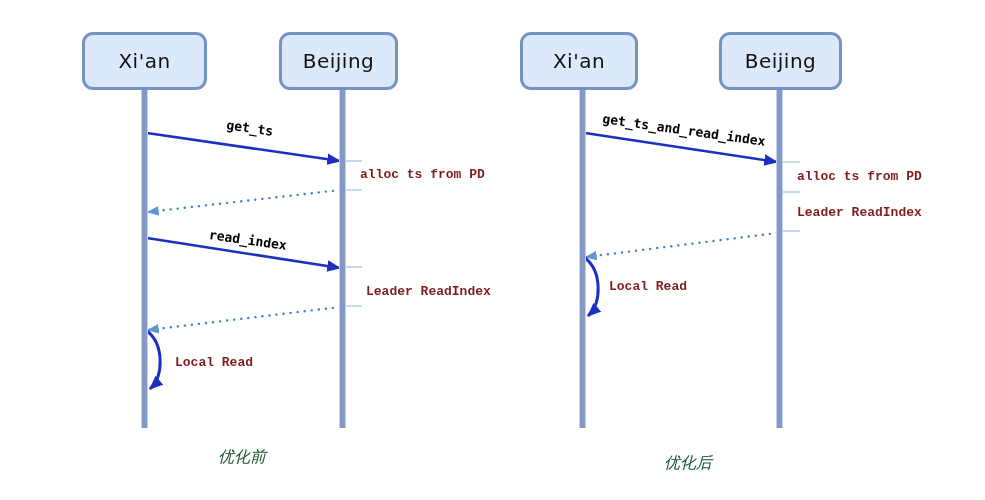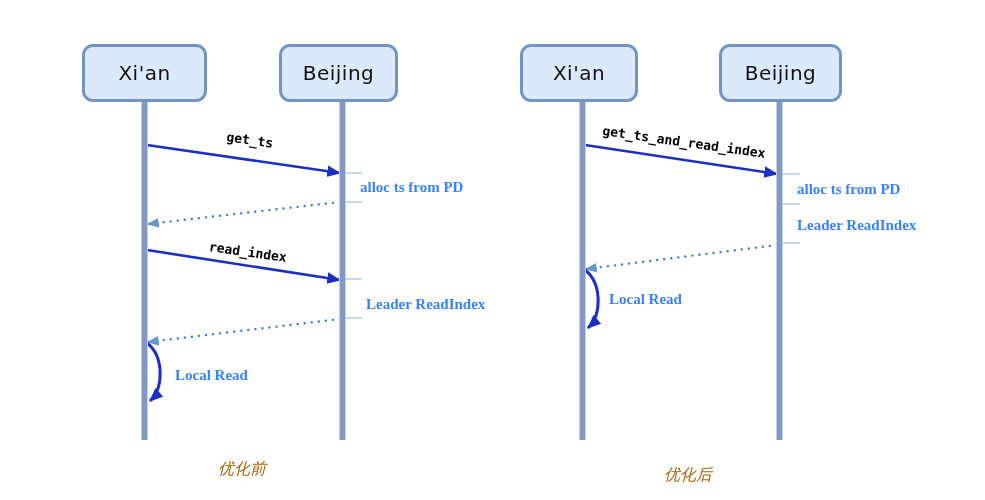--- a/index.html
+++ b/index.html
@@ -1,28 +1,28 @@
 <!DOCTYPE html>
 <html><head>
 <meta charset="utf-8">
 <style>
   html,body{margin:0;padding:0;background:#ffffff;}
   .canvas{position:relative;width:985px;height:480px;background:#ffffff;overflow:hidden;
-          font-family:"DejaVu Sans", sans-serif;margin-top:12px;}
+          font-family:"DejaVu Sans", sans-serif;}
   .svg-layer{position:absolute;left:0;top:0;width:985px;height:500px;}
   .actor{position:absolute;height:58px;background:#dce9fb;border:3px solid #7493c5;
          border-radius:11px;box-sizing:border-box;display:flex;align-items:center;justify-content:center;}
   .actor span{font-size:20px;color:#111111;letter-spacing:0.5px;}
   .lifeline{position:absolute;width:5px;background:#8498c6;border-left:1px solid #c3d1ea;
             border-right:1px solid #c3d1ea;box-sizing:content-box;}
-  .note-label{position:absolute;font-family:Liberation Serif, serif;font-weight:bold;
-              font-size:15px;color:#3b82f6;white-space:nowrap;}
+  .note-label{position:absolute;font-family:Liberation Mono, monospace;font-weight:bold;
+              font-size:13px;color:#7f1d1d;white-space:nowrap;}
   .msg-label{position:absolute;font-family:"DejaVu Sans Mono", monospace;font-weight:bold;
              font-size:13px;color:#000000;white-space:nowrap;transform:translate(-50%,-50%) rotate(8deg);}
-  .caption{position:absolute;font-style:italic;font-size:16px;color:#a16207;white-space:nowrap;
+  .caption{position:absolute;font-style:italic;font-size:16px;color:#14532d;white-space:nowrap;
            transform:translateX(-50%);}
 </style>
 </head>
 <body>
 
 <div class="canvas">
 
   <svg class="svg-layer" width="985" height="500" viewBox="0 0 985 500">
     <defs>
       <marker id="ah-solid" viewBox="0 0 12 10" refX="11" refY="5" markerWidth="14" markerHeight="12" orient="auto" markerUnits="userSpaceOnUse">

